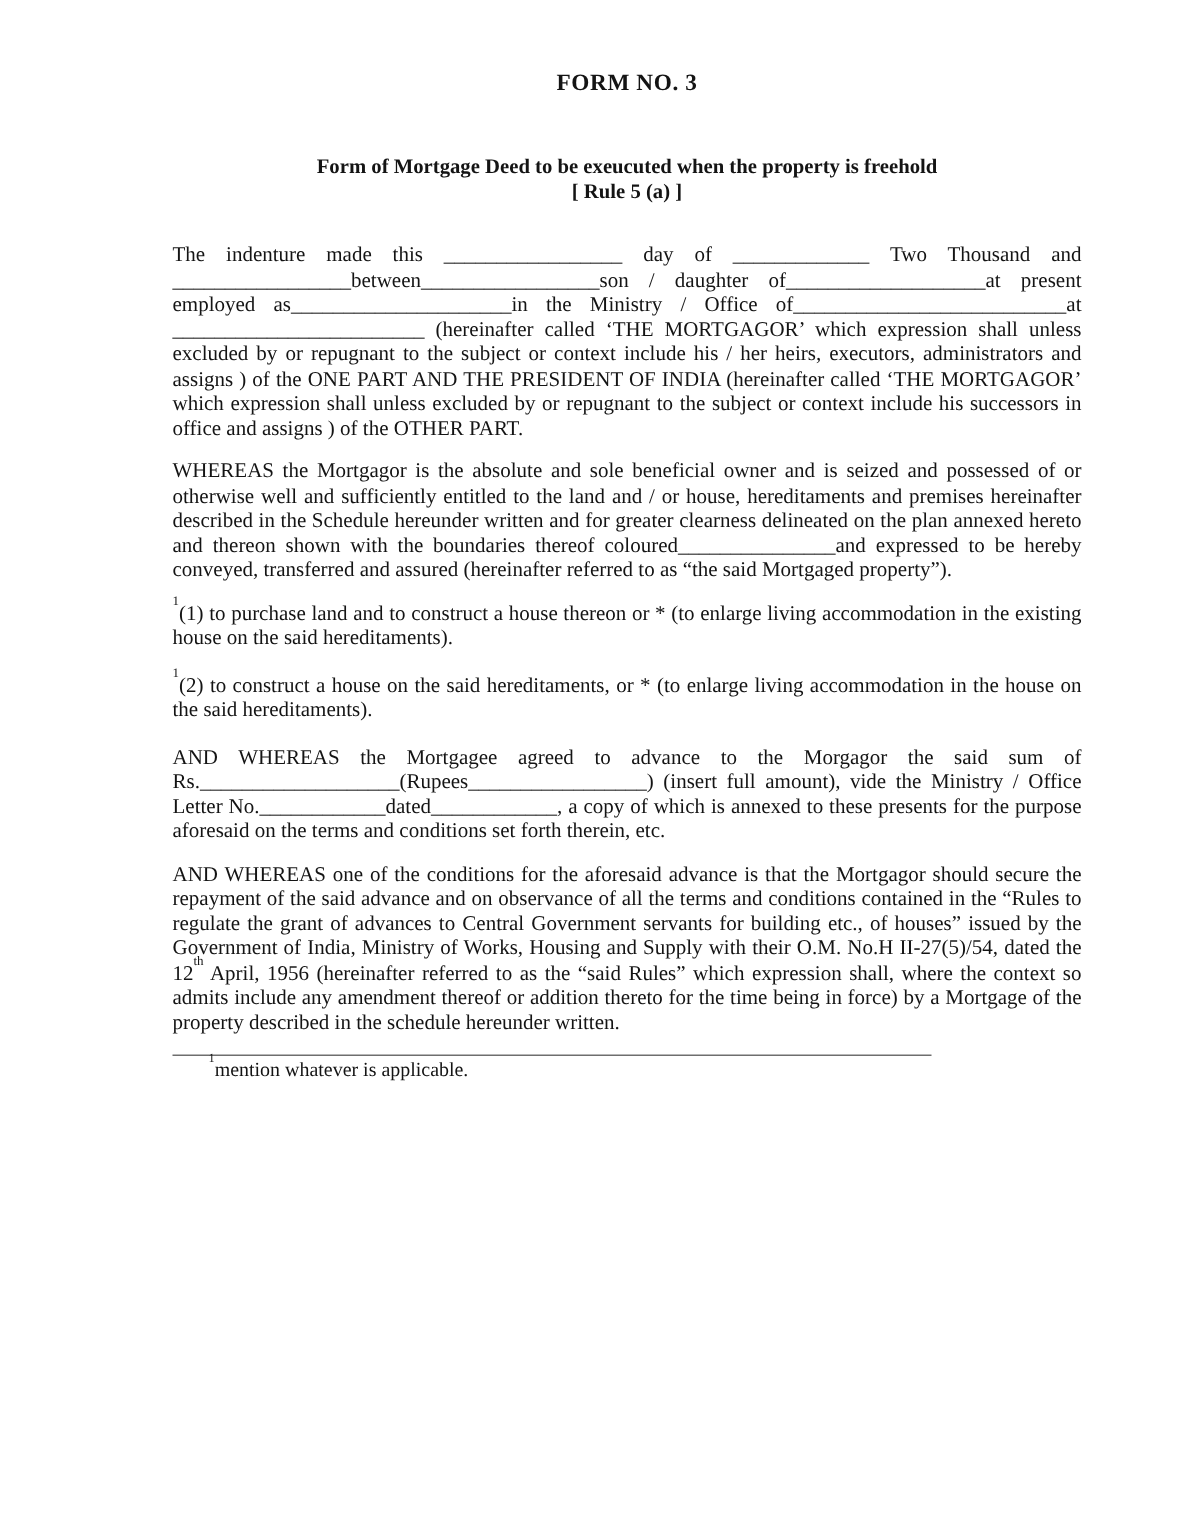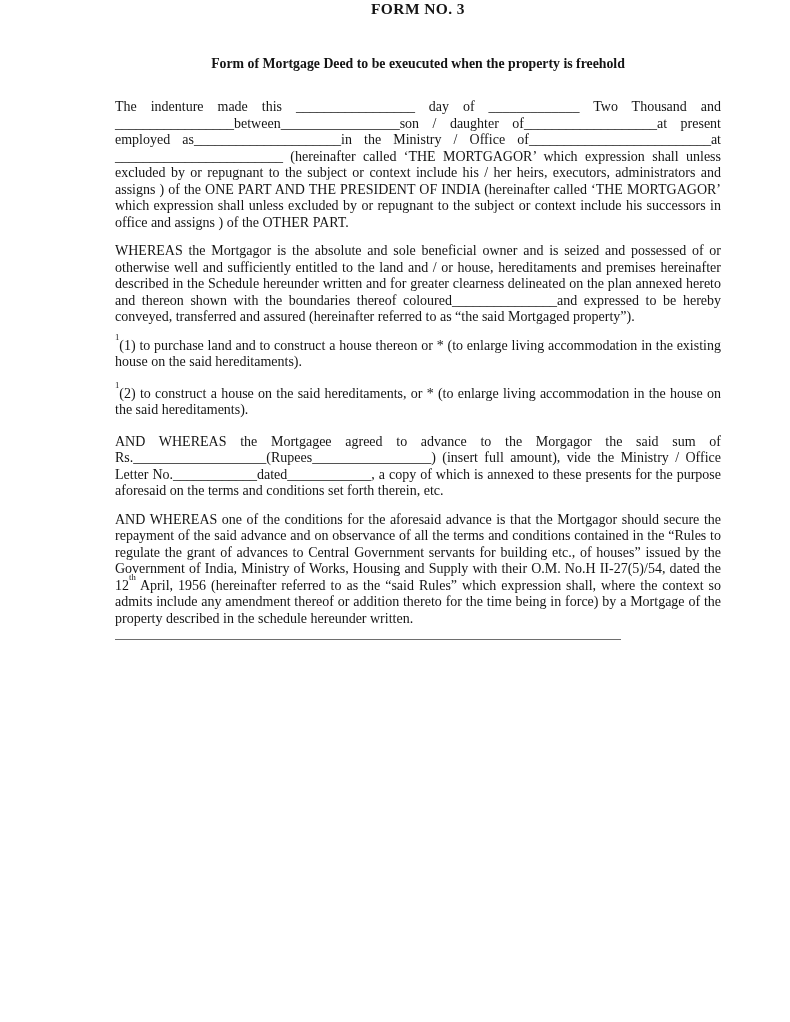--- a/index.html
+++ b/index.html
@@ -7,20 +7,21 @@
     width: 790px; height: 1022px;
     background: var(--page-bg, #ffffff);
     color: var(--ink, #141414);
     font-family: "Liberation Serif", "DejaVu Serif", serif;
     position: relative;
     overflow: hidden;
   }
   .page { position: absolute; inset: 0; }
   .content { position: absolute; left: 115px; top: 0; width: 606px; }
   .form-no {
+    margin-top: 47px;
     text-align: center;
     font-weight: bold;
     font-size: 15.5px;
     letter-spacing: 0.4px;
   }
   .subtitle {
     margin-top: 37px;
     text-align: center;
     font-weight: bold;
     font-size: 13.8px;
@@ -57,29 +58,31 @@
 </head>
 <body style="--page-bg: #ffffff; --ink: #141414; --rule-color: #6e6e6e;">
 
 <div class="page">
   <div class="content">
 
     <div class="form-no">FORM NO. 3</div>
 
     <div class="subtitle">
       <div>Form of Mortgage Deed to be exeucuted when the property is freehold</div>
+      <div>[ Rule 5 (a) ]</div>
     </div>
 
     <div class="doc-body">
         <p class="para">The indenture made this <span class="blank">_________________</span> day of <span class="blank">_____________</span> Two Thousand and <span class="blank">_________________</span>between<span class="blank">_________________</span>son / daughter of<span class="blank">___________________</span>at present employed as<span class="blank">_____________________</span>in the Ministry / Office of<span class="blank">__________________________</span>at <span class="blank">________________________</span> (hereinafter called ‘THE MORTGAGOR’ which expression shall unless excluded by or repugnant to the subject or context include his / her heirs, executors, administrators and assigns ) of the ONE PART AND THE PRESIDENT OF INDIA (hereinafter called ‘THE MORTGAGOR’ which expression shall unless excluded by or repugnant to the subject or context include his successors in office and assigns ) of the OTHER PART.</p>
         <p class="para">WHEREAS the Mortgagor is the absolute and sole beneficial owner and is seized and possessed of or otherwise well and sufficiently entitled to the land and / or house, hereditaments and premises hereinafter described in the Schedule hereunder written and for greater clearness delineated on the plan annexed hereto and thereon shown with the boundaries thereof coloured<span class="blank">_______________</span>and expressed to be hereby conveyed, transferred and assured (hereinafter referred to as “the said Mortgaged property”).</p>
         <p class="para clause"><sup class="fn">1</sup>(1) to purchase land and to construct a house thereon or * (to enlarge living accommodation in the existing house on the said hereditaments).</p>
         <p class="para clause"><sup class="fn">1</sup>(2) to construct a house on the said hereditaments, or * (to enlarge living accommodation in the house on the said hereditaments).</p>
         <p class="para">AND WHEREAS the Mortgagee agreed to advance to the Morgagor the said sum of Rs.<span class="blank">___________________</span>(Rupees<span class="blank">_________________</span>) (insert full amount), vide the Ministry / Office Letter No.<span class="blank">____________</span>dated<span class="blank">____________</span>, a copy of which is annexed to these presents for the purpose aforesaid on the terms and conditions set forth therein, etc.</p>
         <p class="para">AND WHEREAS one of the conditions for the aforesaid advance is that the Mortgagor should secure the repayment of the said advance and on observance of all the terms and conditions contained in the “Rules to regulate the grant of advances to Central Government servants for building etc., of houses” issued by the Government of India, Ministry of Works, Housing and Supply with their O.M. No.H II-27(5)/54, dated the 12<sup class="fn">th</sup> April, 1956 (hereinafter referred to as the “said Rules” which expression shall, where the context so admits include any amendment thereof or addition thereto for the time being in force) by a Mortgage of the property described in the schedule hereunder written.</p>
       </div>
 
     <div class="footnote-section">
       <hr class="footnote-rule">
+      <div class="footnote-text"><sup class="fn">1</sup>mention whatever is applicable.</div>
     </div>
 
   </div>
 </div>
 
 </body></html>

